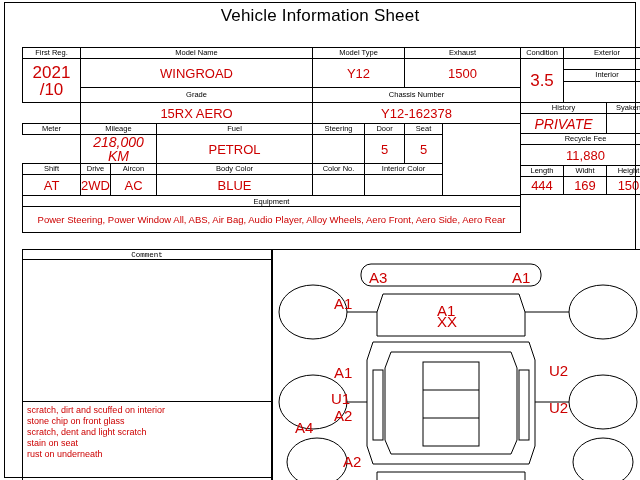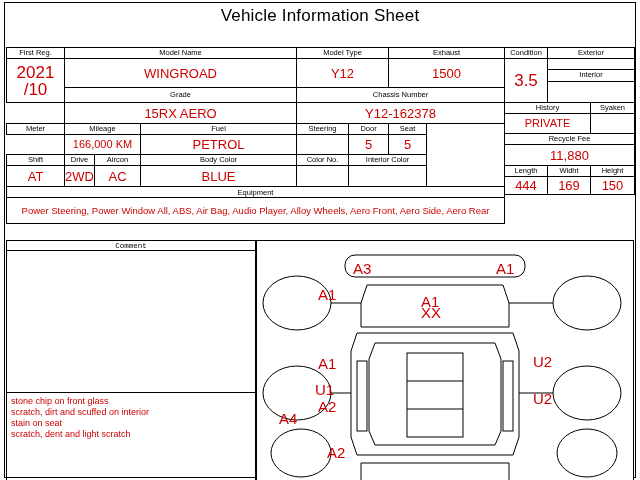--- a/index.html
+++ b/index.html
@@ -7,21 +7,21 @@
   body {
     width: 640px; height: 480px;
     background: #ffffff;
     font-family: "Liberation Sans", sans-serif;
     color: #000;
     overflow: hidden;
   }
   .sheet {
     position: relative;
     width: 640px; height: 480px;
-    padding: 4px 6px;
+    padding: 4px 22px;
   }
   .title {
     text-align: center;
     font-size: 17px;
     font-weight: normal;
     letter-spacing: 0.2px;
     padding: 2px 0 5px 0;
     color: #000;
   }
   .grid {
@@ -48,21 +48,21 @@
     color: #000;
     line-height: 10px;
     height: 11px;
   }
   .val {
     color: #cc0000;
     line-height: 1;
   }
   .v-big { font-size: 17px; font-weight: normal; }
   .v-med { font-size: 13px; }
-  .v-sm  { font-size: 11px; }
+  .v-sm  { font-size: 14px; font-style: italic; }
 
   .equip-head { font-size: 7.5px; height: 11px; }
   .equip-body {
     color: #cc0000;
     font-size: 9.5px;
     text-align: left;
     padding: 1px 3px 2px 3px;
     line-height: 11px;
   }
 
@@ -178,21 +178,21 @@
           <td class="lbl" colspan="2">Mileage</td>
           <td class="lbl" colspan="3">Fuel</td>
           <td class="lbl">Steering</td>
           <td class="lbl">Door</td>
           <td class="lbl">Seat</td>
           <td class="lbl nb" style="border:none"></td>
         </tr>
 
         <tr>
           <td class="nb" style="border:none"></td>
-          <td class="val v-sm" colspan="2" style="height:20px">166,000 KM</td>
+          <td class="val v-sm" colspan="2" style="height:20px">218,000 KM</td>
           <td class="val v-med" colspan="3">PETROL</td>
           <td class="val v-sm"></td>
           <td class="val v-med">5</td>
           <td class="val v-med">5</td>
           <td class="nb" style="border:none"></td>
         </tr>
 
         <tr>
           <td class="lbl">Shift</td>
           <td class="lbl">Drive</td>
@@ -273,24 +273,25 @@
         </table>
     </div>
   </div>
 
   <div class="lower">
 
     <div class="comment-col">
       <div class="boxhead">Comment</div>
       <div class="boxbody comment-body"></div>
       <div class="boxbody special-body">
+        <div class="special-line">scratch, dirt and scuffed on interior</div>
         <div class="special-line">stone chip on front glass</div>
-        <div class="special-line">scratch, dirt and scuffed on interior</div>
+        <div class="special-line">scratch, dent and light scratch</div>
         <div class="special-line">stain on seat</div>
-        <div class="special-line">scratch, dent and light scratch</div>
+        <div class="special-line">rust on underneath</div>
       </div>
     </div>
 
     <div class="diagram-col">
       <div class="diagram">
         <svg width="376" height="288" viewBox="0 0 376 288">
           <g fill="none" stroke="#000" stroke-width="1">
 
             <rect x="88" y="14" width="180" height="22" rx="10"></rect>
 

